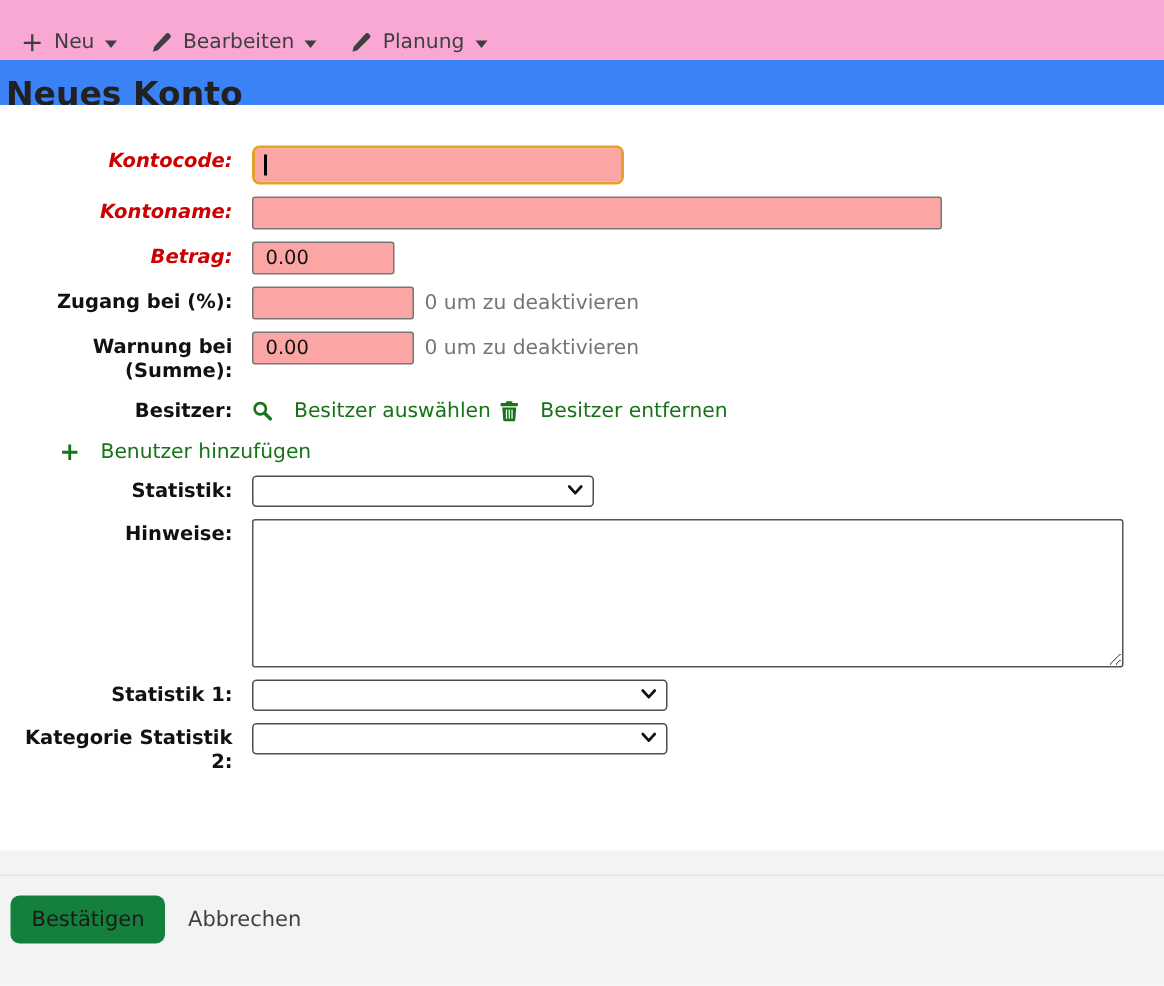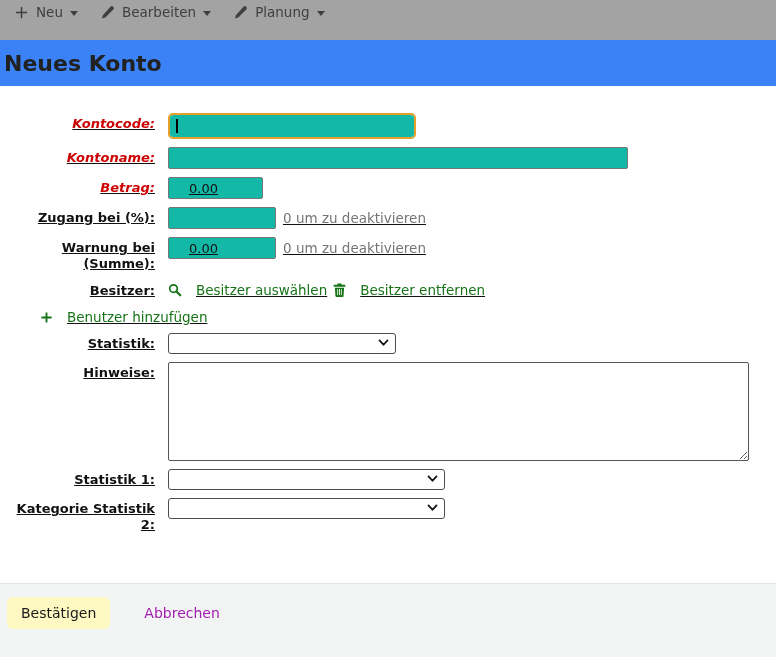--- a/index.html
+++ b/index.html
@@ -10,24 +10,24 @@
     color: #111;
     background: #F2F4F4;
     position: relative;
     overflow: hidden;
   }
 
   
   .toolbar {
     height: 40px;
     display: flex;
-    align-items: flex-start;
+    align-items: flex-end;
     padding-left: 12px;
     gap: 18px;
-    background: #a3a3a3;
+    background: #f9a8d4;
   }
   .tb-btn {
     display: inline-flex;
     align-items: center;
     gap: 7px;
     border: none;
     background: transparent;
     color: #3F3F3F;
     font-size: 13.5px;
     font-family: inherit;
@@ -48,25 +48,24 @@
     font-size: 22px;
     font-weight: bold;
     color: #212121;
     padding: 11px 0 12px 4px;
     background: #3b82f6;
   }
 
   
   .panel {
     position: absolute;
-    top: 86px; left: 0; right: 0;
+    top: 70px; left: 0; right: 0;
     height: 497px;
     background: #FFFFFF;
     padding-top: 27px;
-    text-decoration: underline;
   }
 
   .row { display: flex; margin-bottom: 8px; }
   .row .lbl {
     width: 145px;
     margin-left: 10px;
     text-align: right;
     font-weight: bold;
     font-size: 13px;
     line-height: 16px;
@@ -81,23 +80,23 @@
     align-items: flex-start;
     gap: 7px;
   }
 
   input[type=text] {
     font-family: inherit;
     font-size: 13px;
     height: 22px;
     border: 1px solid #767676;
     border-radius: 2px;
-    padding: 1px 20px;
-    color: #111;
-    background: #14b8a6;
+    padding: 1px 8px;
+    color: #111;
+    background: #fca5a5;
   }
   .focus-wrap {
     position: relative;
     width: 248px; height: 26px;
     border: 2px solid #E6A12B;
     border-radius: 5px;
     background: #fff;
   }
   .focus-wrap input {
     border: none; outline: none;
@@ -169,34 +168,34 @@
   .footer {
     position: absolute;
     top: 583px; left: 0; right: 0; bottom: 0;
     background: #F2F4F4;
     border-top: 1px solid #E3E6E6;
     display: flex;
     align-items: flex-start;
     padding: 13px 0 0 7px;
   }
   .btn-primary {
-    background: #fef9c3;
+    background: #15803d;
     color: #1a1a1a;
     border: none;
     border-radius: 6px;
     font-family: inherit;
     font-size: 14px;
     padding: 8px 14px;
     cursor: pointer;
   }
   .cancel-link {
-    color: #a21caf;
+    color: #404040;
     font-size: 14px;
     text-decoration: none;
-    margin-left: 34px;
+    margin-left: 15px;
     padding-top: 8px;
     cursor: pointer;
   }
 </style>
 </head>
 <body>
 
 <div class="toolbar">
   <button class="tb-btn">
     <span>

